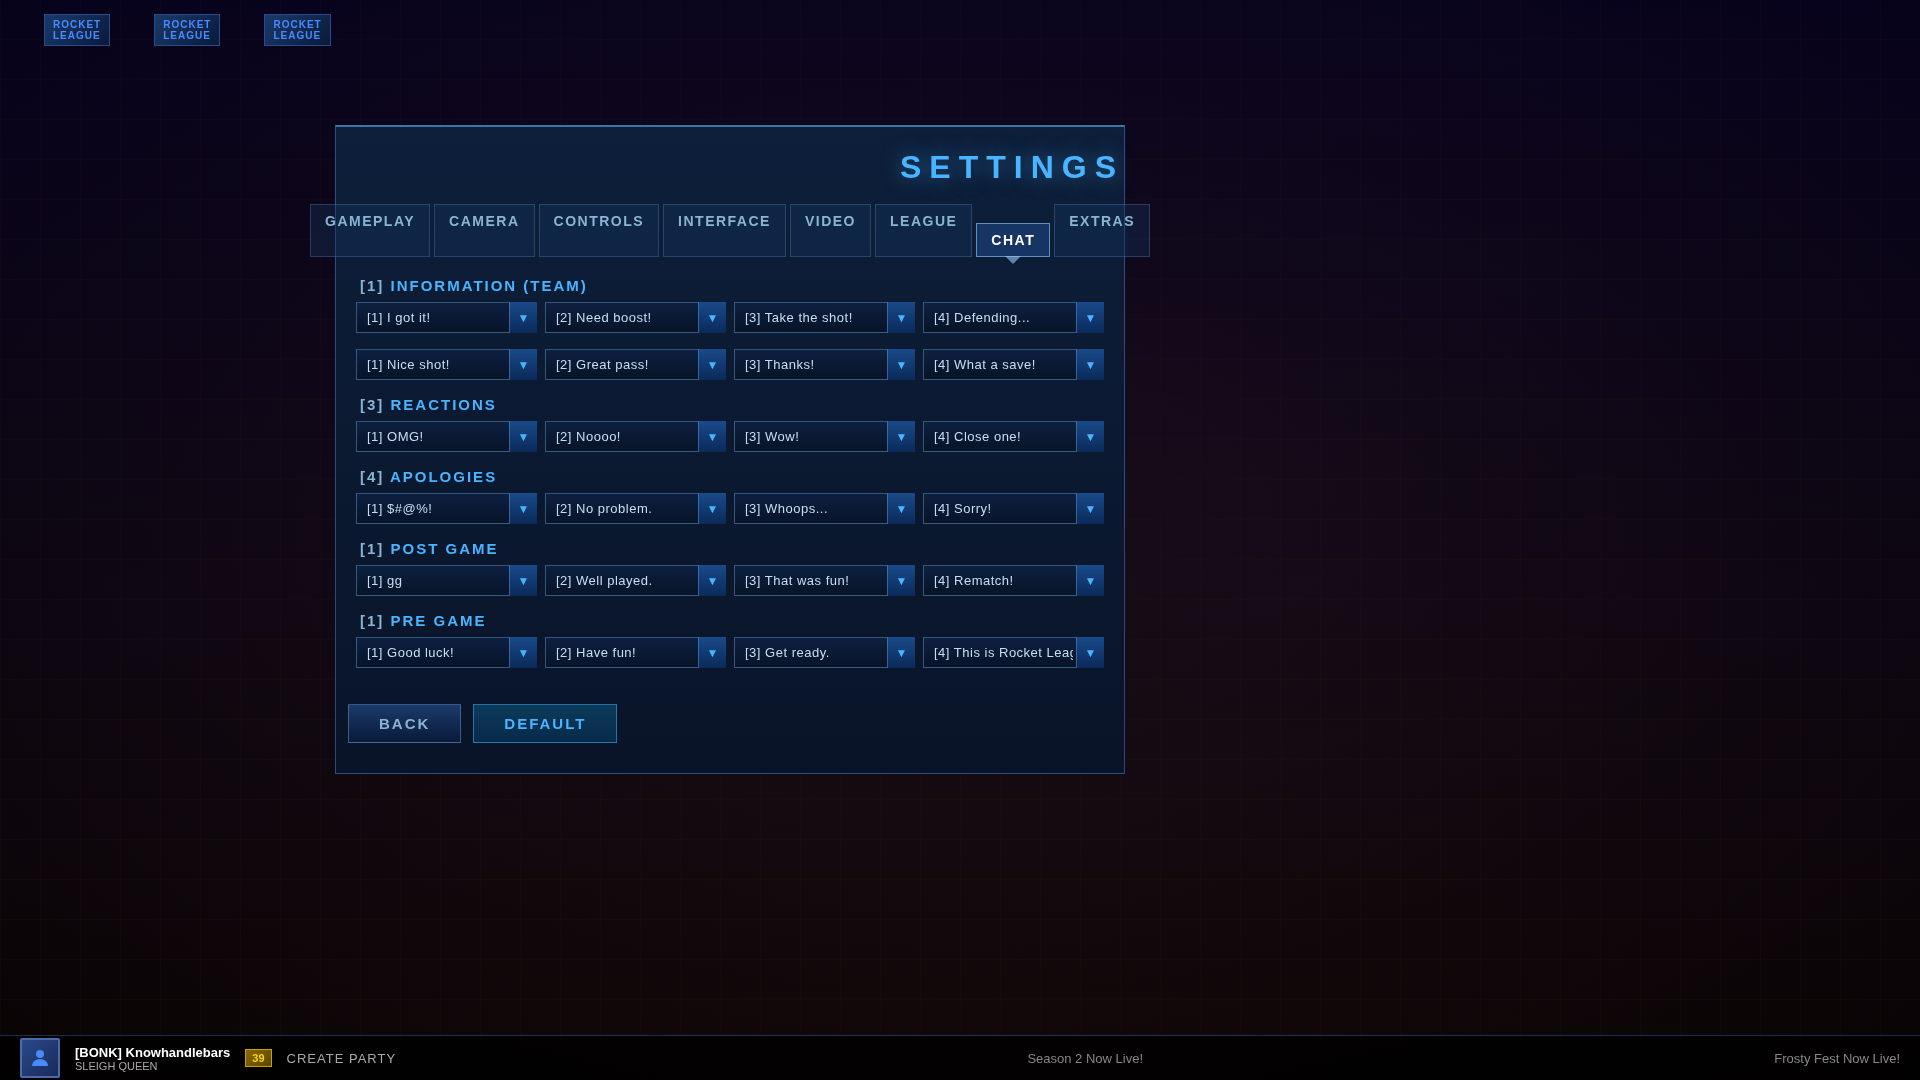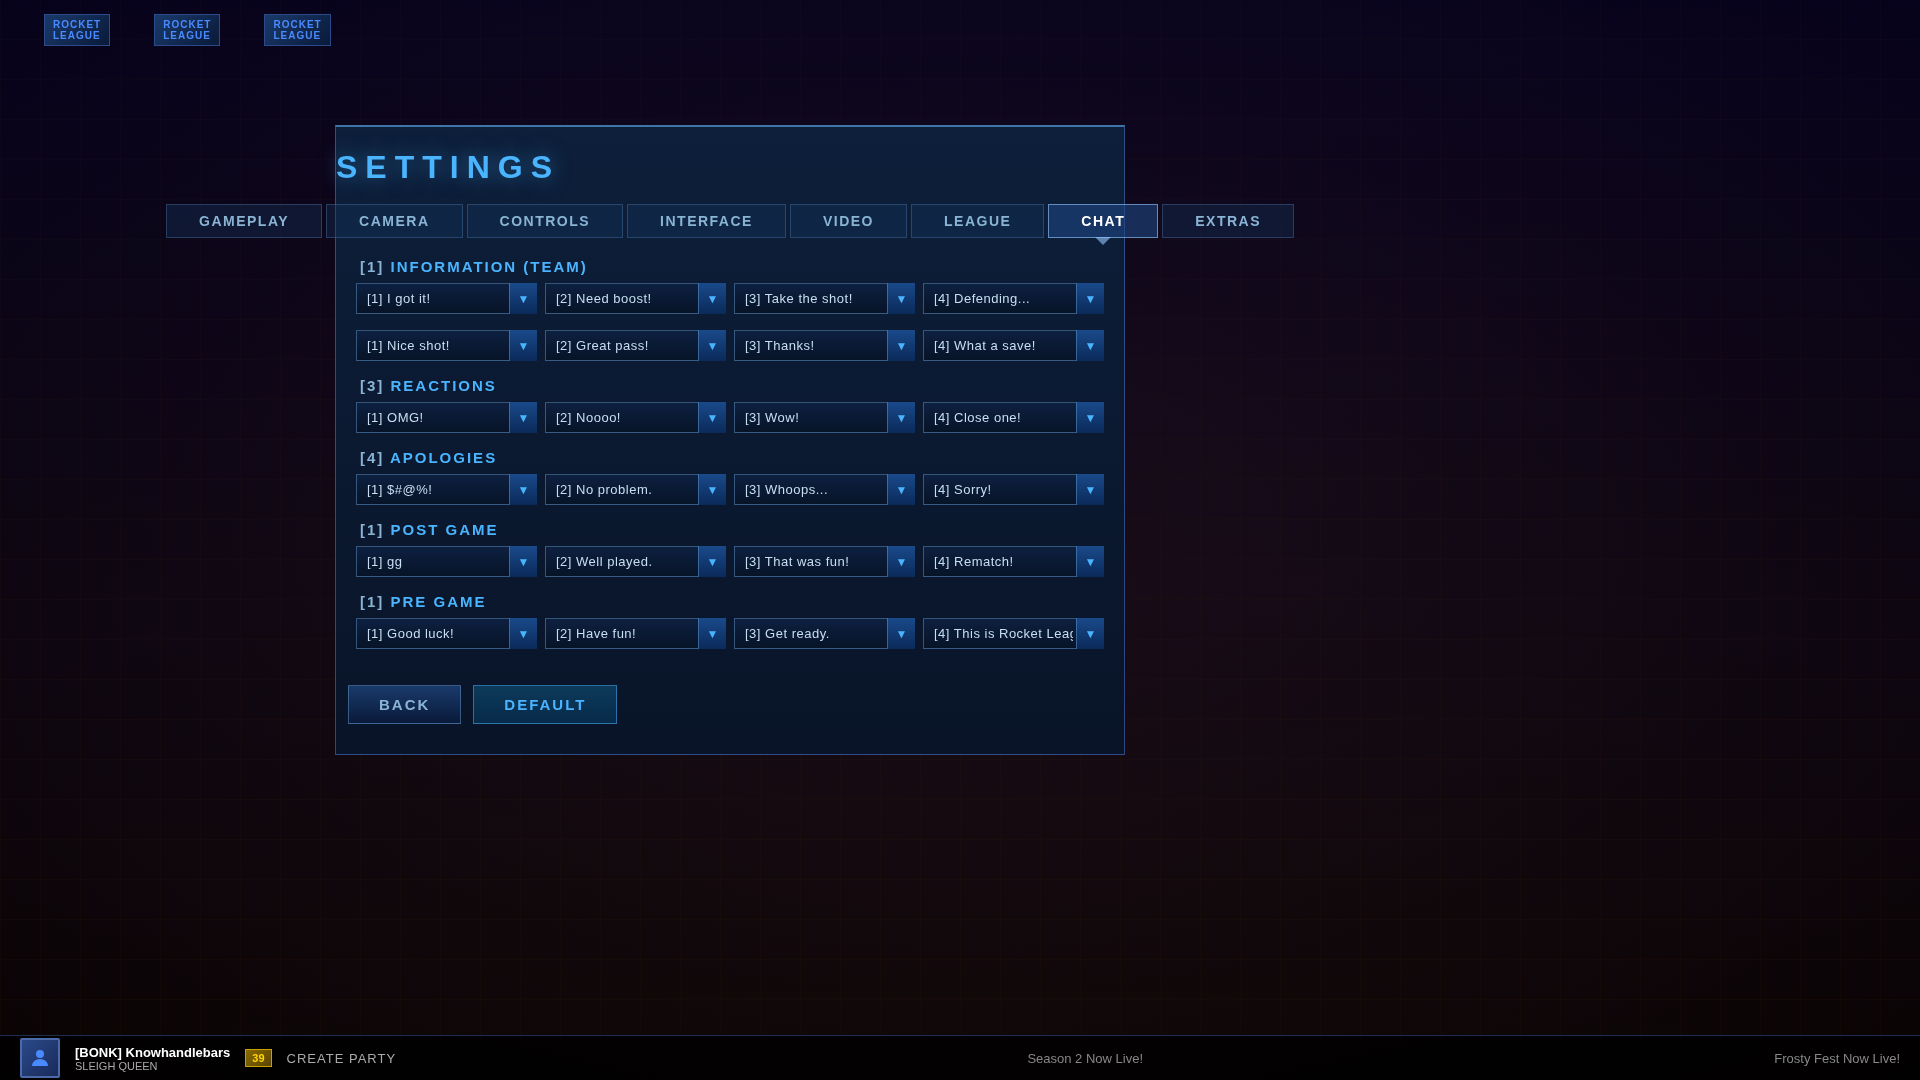--- a/index.html
+++ b/index.html
@@ -136,21 +136,21 @@
       top: 125px;
       left: 335px;
       width: 790px;
       background: linear-gradient(180deg, #0d1f3a 0%, #091428 100%);
       border: 1px solid rgba(100,150,255,0.4);
       border-top: 2px solid rgba(100,180,255,0.6);
       padding-bottom: 30px;
     }
 
     .dialog-title {
-      text-align: left;
+      text-align: right;
       color: #4ab4ff;
       font-size: 32px;
       font-weight: bold;
       letter-spacing: 8px;
       padding: 22px 0 18px;
       text-shadow: 0 0 20px rgba(74,180,255,0.5);
     }
 
     
     .tabs {
@@ -159,32 +159,33 @@
       gap: 4px;
       padding-bottom: 20px;
       flex-wrap: nowrap;
     }
 
     .tab {
       color: #8ab4d4;
       font-size: 14px;
       font-weight: bold;
       letter-spacing: 1.5px;
-      padding: 8px 32px;
+      padding: 8px 14px;
       border: 1px solid rgba(100,150,200,0.3);
       background: rgba(20,50,90,0.4);
       cursor: pointer;
       white-space: nowrap;
     }
 
     .tab.active {
       color: #fff;
       background: rgba(30,70,130,0.6);
       border-color: rgba(150,200,255,0.6);
       position: relative;
+      margin-top: 19px;
     }
 
     .tab.active::after {
       content: '';
       position: absolute;
       bottom: -8px;
       left: 50%;
       transform: translateX(-50%);
       width: 0;
       height: 0;

